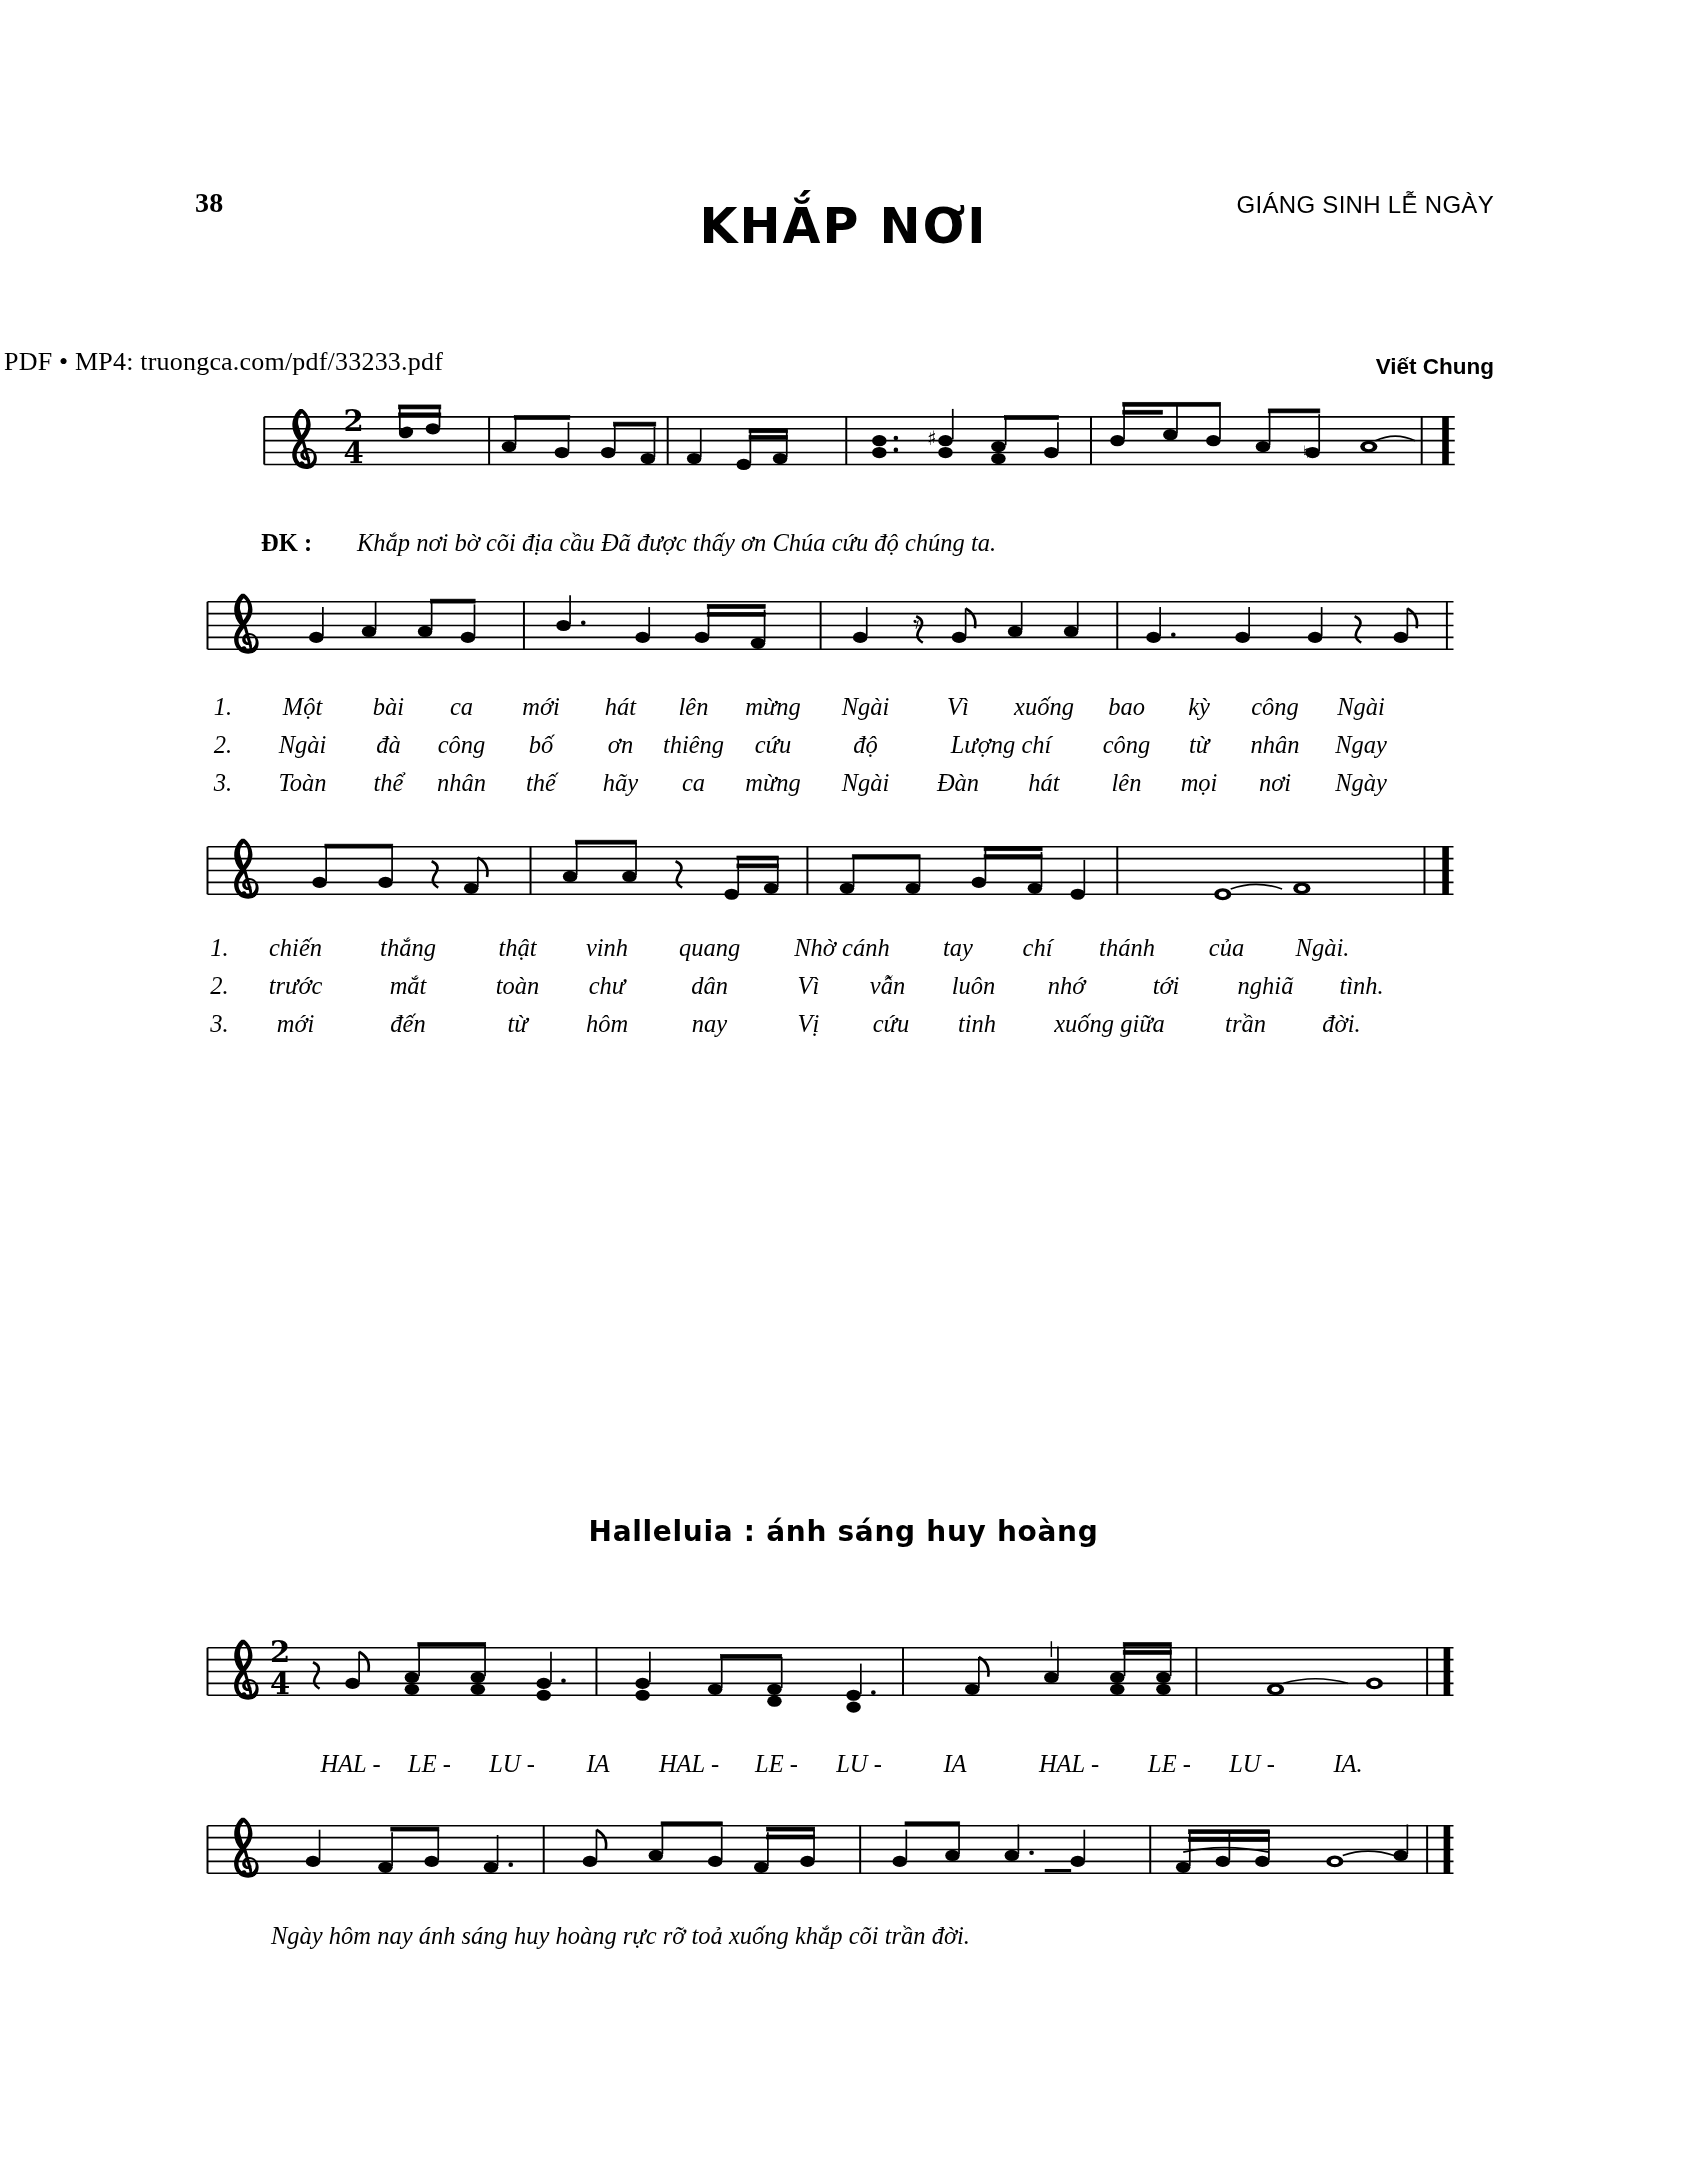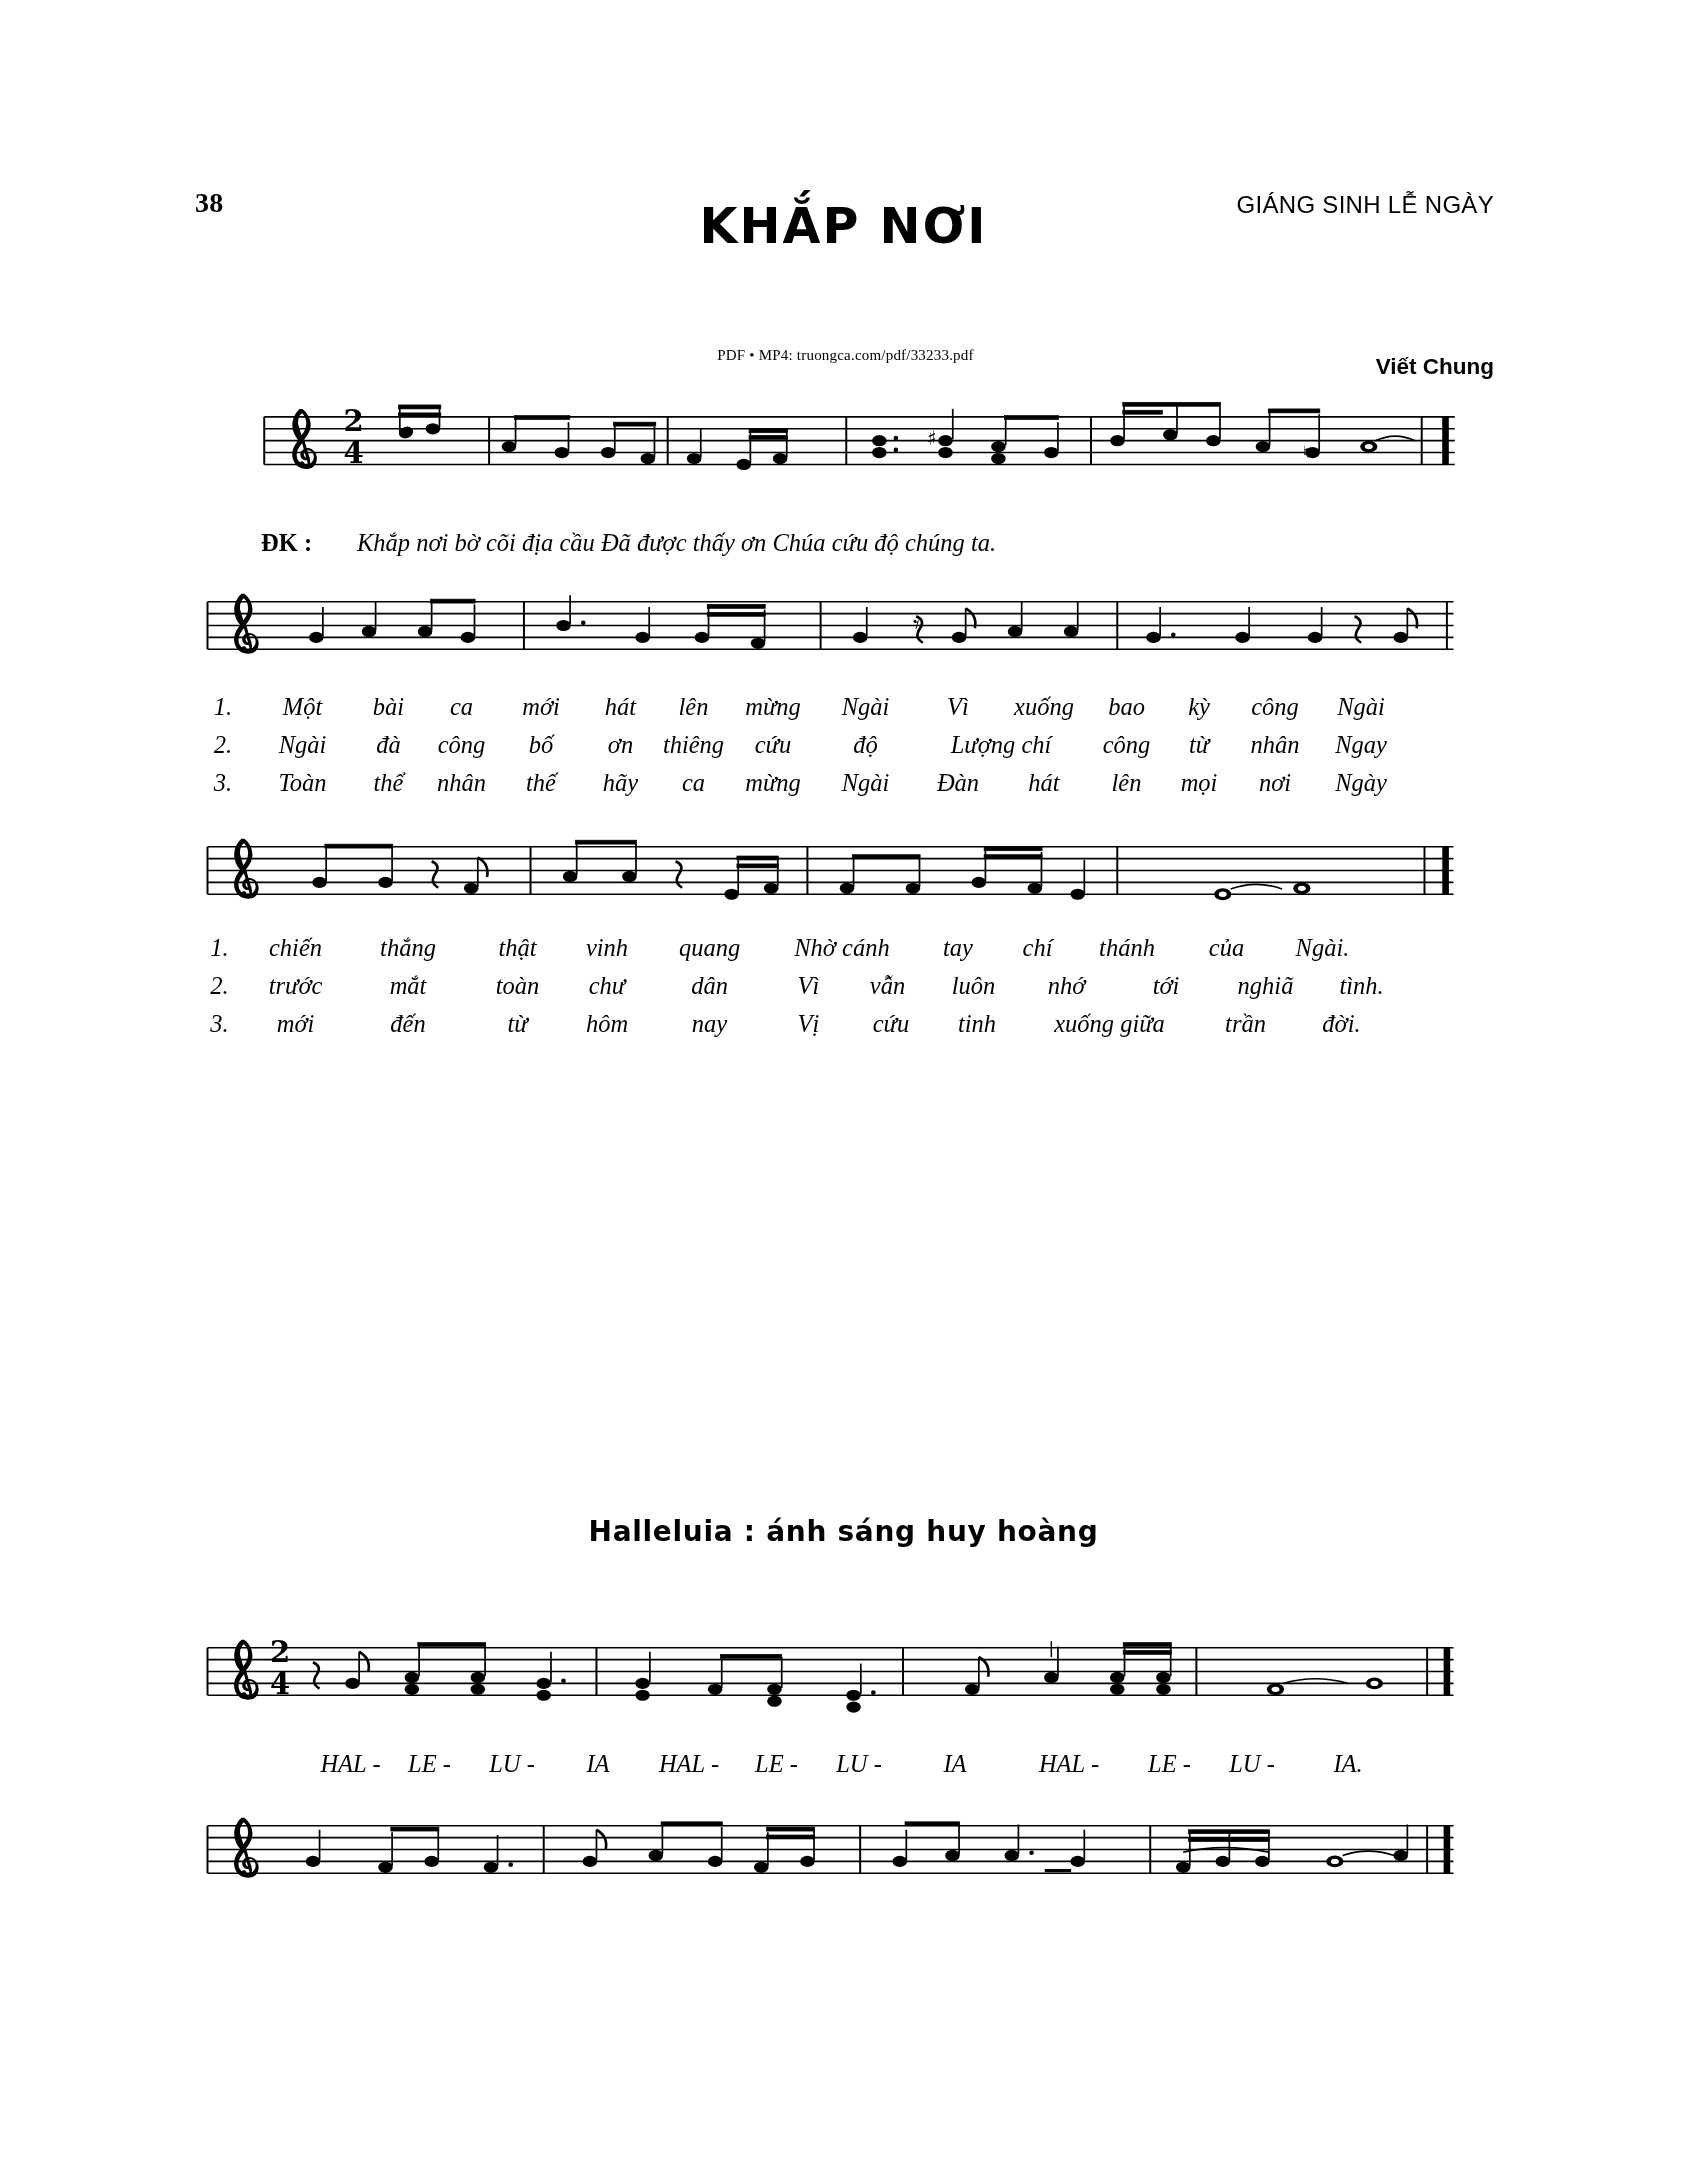--- a/index.html
+++ b/index.html
@@ -56,23 +56,22 @@
     text-align: center;
     font-family: "Liberation Serif", serif;
     font-size: 30px;
     letter-spacing: 0.7px;
   }
   .media-line {
     position: absolute;
     left: 4px;
     right: 0;
     top: 347px;
-    text-align: center;
     font-family: "Liberation Serif", serif;
-    font-size: 15px;
+    font-size: 26px;
     letter-spacing: 0.2px;
   }
   .composer {
     position: absolute;
     right: 193px;
     top: 354px;
     font-family: Liberation Sans, sans-serif;
     font-weight: bold;
     font-size: 22.5px;
   }
@@ -639,15 +638,16 @@
 
         <ellipse cx="1730" cy="84" rx="13" ry="9" stroke-width="0"></ellipse>
         <ellipse cx="1730" cy="84" rx="6" ry="4" fill="#fff" stroke-width="0"></ellipse>
         <path d="M 1742 75 Q 1780 62 1820 75" fill="none" stroke-width="2.6"></path>
         <ellipse cx="1830" cy="75" rx="11" ry="8.5" stroke-width="0"></ellipse>
         <line x1="1840" y1="73" x2="1840" y2="28" stroke-width="2.6"></line>
       </g>
     </svg>
   </div>
 
+  <div class="lyric-row" style="left:271px; top:1922px;">Ngày hôm nay ánh sáng huy hoàng rực  rỡ toả xuống khắp cõi   trần    đời.</div>
 
 </div>
 
 
 </body></html>

